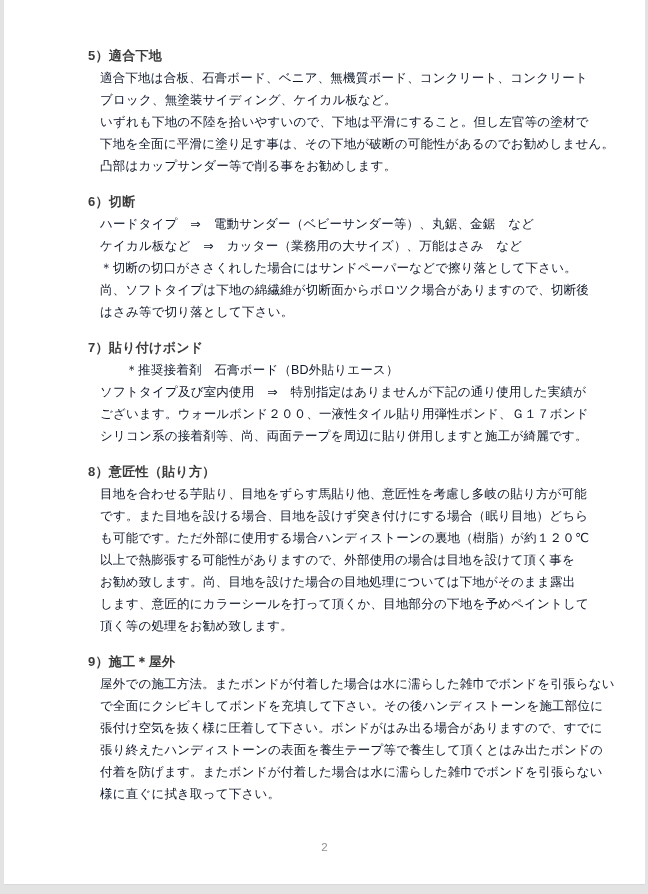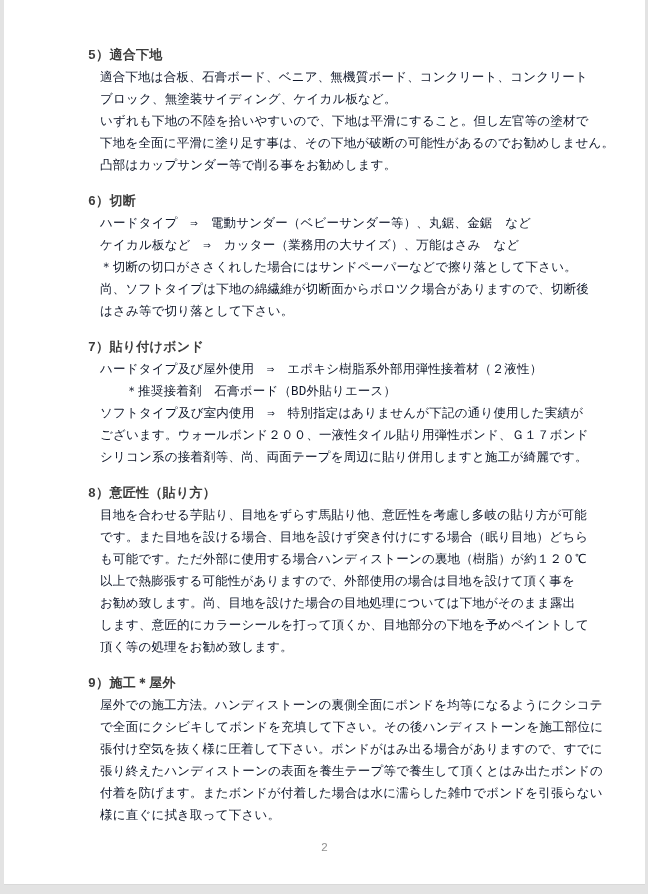--- a/index.html
+++ b/index.html
@@ -20,21 +20,20 @@
     top: 0;
     width: 641px;
     height: 885px;
     background: #ffffff;
     border-bottom: 1px solid #d9d9d9;
     box-sizing: border-box;
     padding: 45px 36px 0 84px;
   }
   .doc-section {
     margin: 0;
-    font-family: Liberation Mono, monospace;
   }
   .doc-section + .doc-section {
     margin-top: 14px;
   }
   .sec-heading {
     margin: 0;
     font-size: 13px;
     font-weight: bold;
     color: #3c3c3c;
     line-height: 22px;
@@ -82,21 +81,20 @@
           <div class="sec-line">ハードタイプ　⇒　電動サンダー（ベビーサンダー等）、丸鋸、金鋸　など</div>
           <div class="sec-line">ケイカル板など　⇒　カッター（業務用の大サイズ）、万能はさみ　など</div>
           <div class="sec-line">＊切断の切口がささくれした場合にはサンドペーパーなどで擦り落として下さい。</div>
           <div class="sec-line">尚、ソフトタイプは下地の綿繊維が切断面からボロツク場合がありますので、切断後</div>
           <div class="sec-line">はさみ等で切り落として下さい。</div>
         </div>
       </section>
       <section class="doc-section">
         <h2 class="sec-heading">7）貼り付けボンド</h2>
         <div class="sec-body">
-          <div class="sec-line">ハードタイプ及び屋外使用　⇒　エポキシ樹脂系外部用弾性接着材（２液性）</div>
           <div class="sec-line">　　＊推奨接着剤　石膏ボード（BD外貼りエース）</div>
           <div class="sec-line">ソフトタイプ及び室内使用　⇒　特別指定はありませんが下記の通り使用した実績が</div>
           <div class="sec-line">ございます。ウォールボンド２００、一液性タイル貼り用弾性ボンド、Ｇ１７ボンド</div>
           <div class="sec-line">シリコン系の接着剤等、尚、両面テープを周辺に貼り併用しますと施工が綺麗です。</div>
         </div>
       </section>
       <section class="doc-section">
         <h2 class="sec-heading">8）意匠性（貼り方）</h2>
         <div class="sec-body">
           <div class="sec-line">目地を合わせる芋貼り、目地をずらす馬貼り他、意匠性を考慮し多岐の貼り方が可能</div>
@@ -104,21 +102,21 @@
           <div class="sec-line">も可能です。ただ外部に使用する場合ハンディストーンの裏地（樹脂）が約１２０℃</div>
           <div class="sec-line">以上で熱膨張する可能性がありますので、外部使用の場合は目地を設けて頂く事を</div>
           <div class="sec-line">お勧め致します。尚、目地を設けた場合の目地処理については下地がそのまま露出</div>
           <div class="sec-line">します、意匠的にカラーシールを打って頂くか、目地部分の下地を予めペイントして</div>
           <div class="sec-line">頂く等の処理をお勧め致します。</div>
         </div>
       </section>
       <section class="doc-section">
         <h2 class="sec-heading">9）施工＊屋外</h2>
         <div class="sec-body">
-          <div class="sec-line">屋外での施工方法。ハンディストーンの裏側全面にボンドを均等になるようにクシコテ</div>
+          <div class="sec-line">屋外での施工方法。またボンドが付着した場合は水に濡らした雑巾でボンドを引張らない</div>
           <div class="sec-line">で全面にクシビキしてボンドを充填して下さい。その後ハンディストーンを施工部位に</div>
           <div class="sec-line">張付け空気を抜く様に圧着して下さい。ボンドがはみ出る場合がありますので、すでに</div>
           <div class="sec-line">張り終えたハンディストーンの表面を養生テープ等で養生して頂くとはみ出たボンドの</div>
           <div class="sec-line">付着を防げます。またボンドが付着した場合は水に濡らした雑巾でボンドを引張らない</div>
           <div class="sec-line">様に直ぐに拭き取って下さい。</div>
         </div>
       </section>
     </div>
   <div class="page-number">2</div>
 </main>

